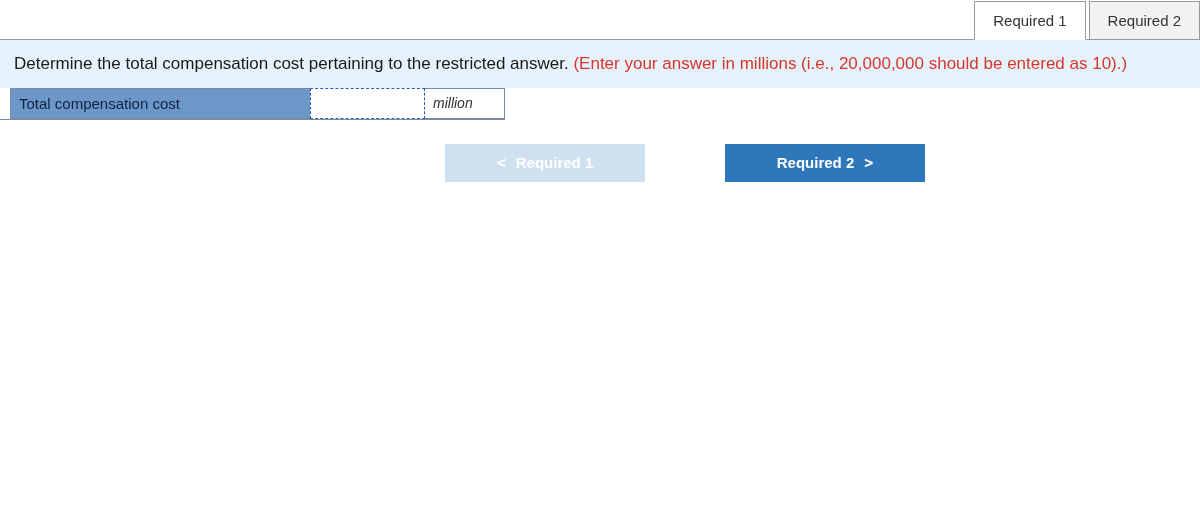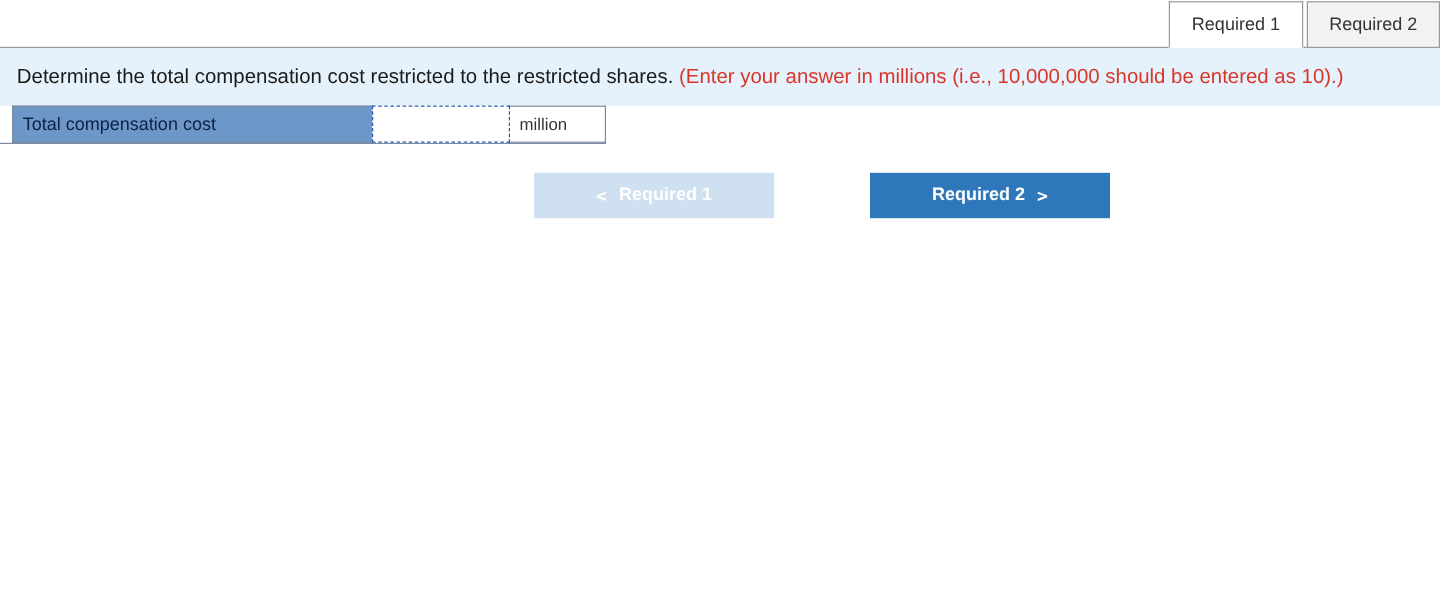--- a/index.html
+++ b/index.html
@@ -84,20 +84,21 @@
       font-size: 14px;
       text-align: right;
     }
     .answer-unit {
       flex: 0 0 80px;
       padding: 6px 8px;
       font-size: 14px;
       border: 1px solid #7a8aa0;
       border-left: none;
       background: #fff;
+      font-style: italic;
     }
     .nav-buttons {
       display: flex;
       gap: 80px;
       justify-content: center;
       margin-top: 24px;
       width: 100%;
       padding-left: 170px;
     }
     .nav-btn {
@@ -132,22 +133,22 @@
   <div class="tab active">
     <span>Required 1</span>
   </div>
   <div class="tab">
     <span>Required 2</span>
   </div>
 </div>
 
 <div class="panel">
   <div class="instructions">
-    <span>Determine the total compensation cost restricted to the restricted shares.</span>
-    <span class="hint">(Enter your answer in millions (i.e., 10,000,000 should be entered as 10).)</span>
+    <span>Determine the total compensation cost pertaining to the restricted answer.</span>
+    <span class="hint">(Enter your answer in millions (i.e., 20,000,000 should be entered as 10).)</span>
   </div>
 
   <div class="answer-row">
     <div class="answer-label">Total compensation cost</div>
     <div class="answer-input-cell">
       <input type="text" value="" style="">
     </div>
     <div class="answer-unit">million</div>
   </div>
 

